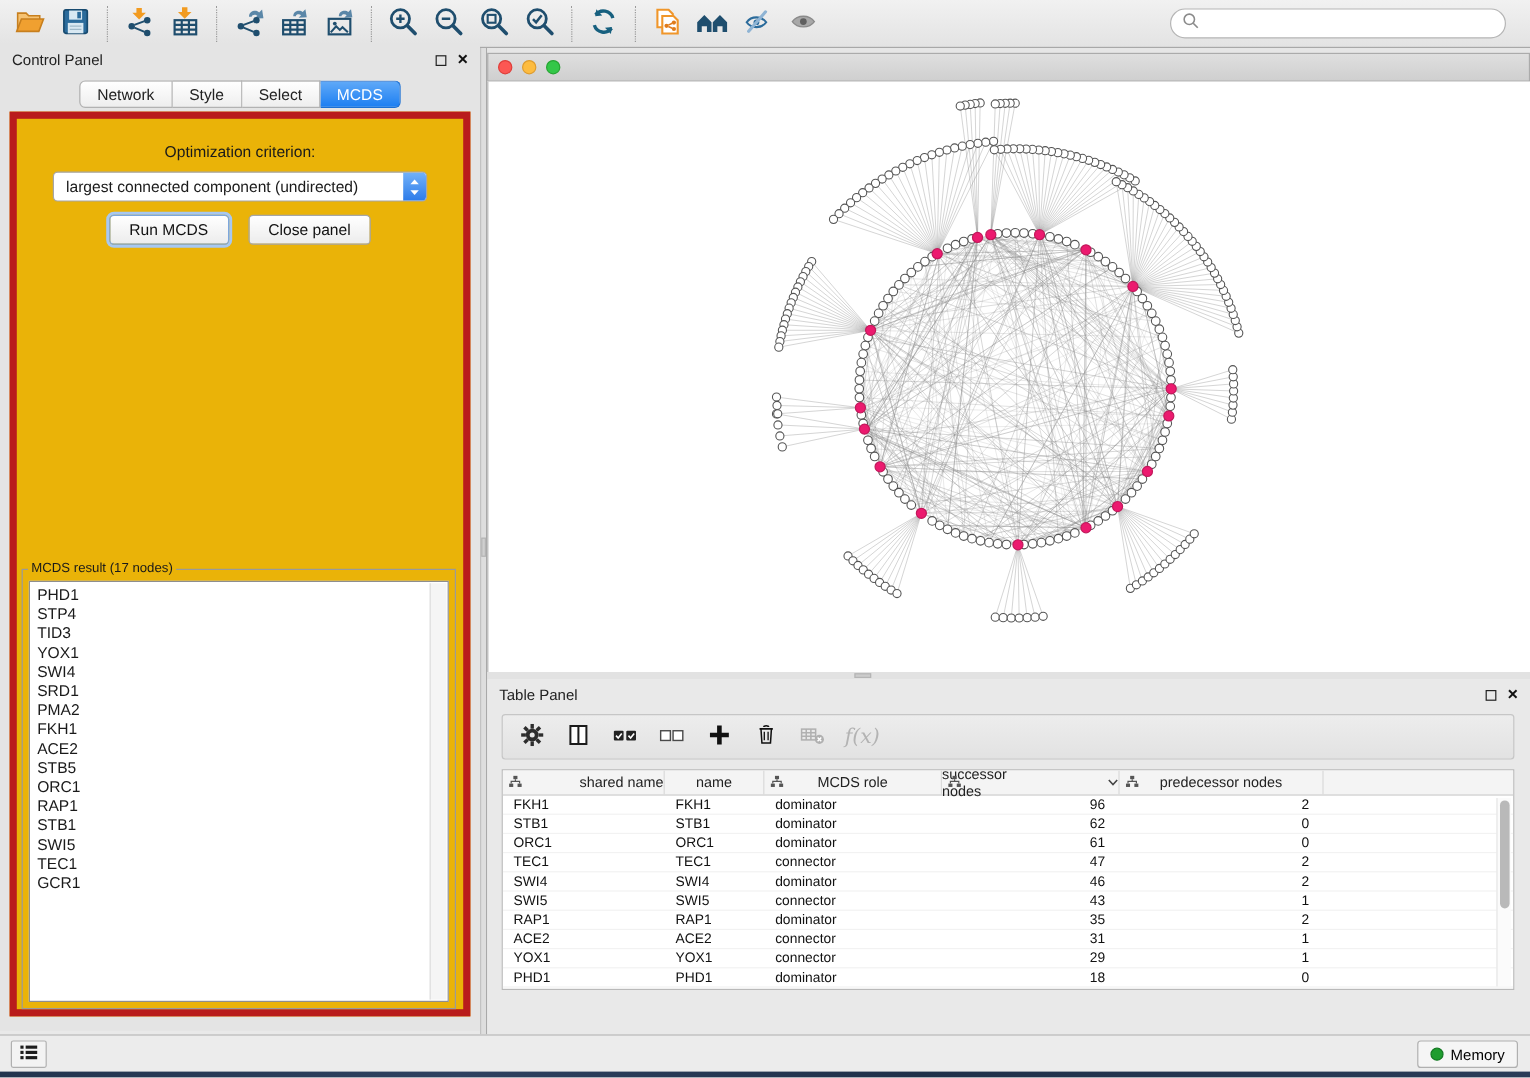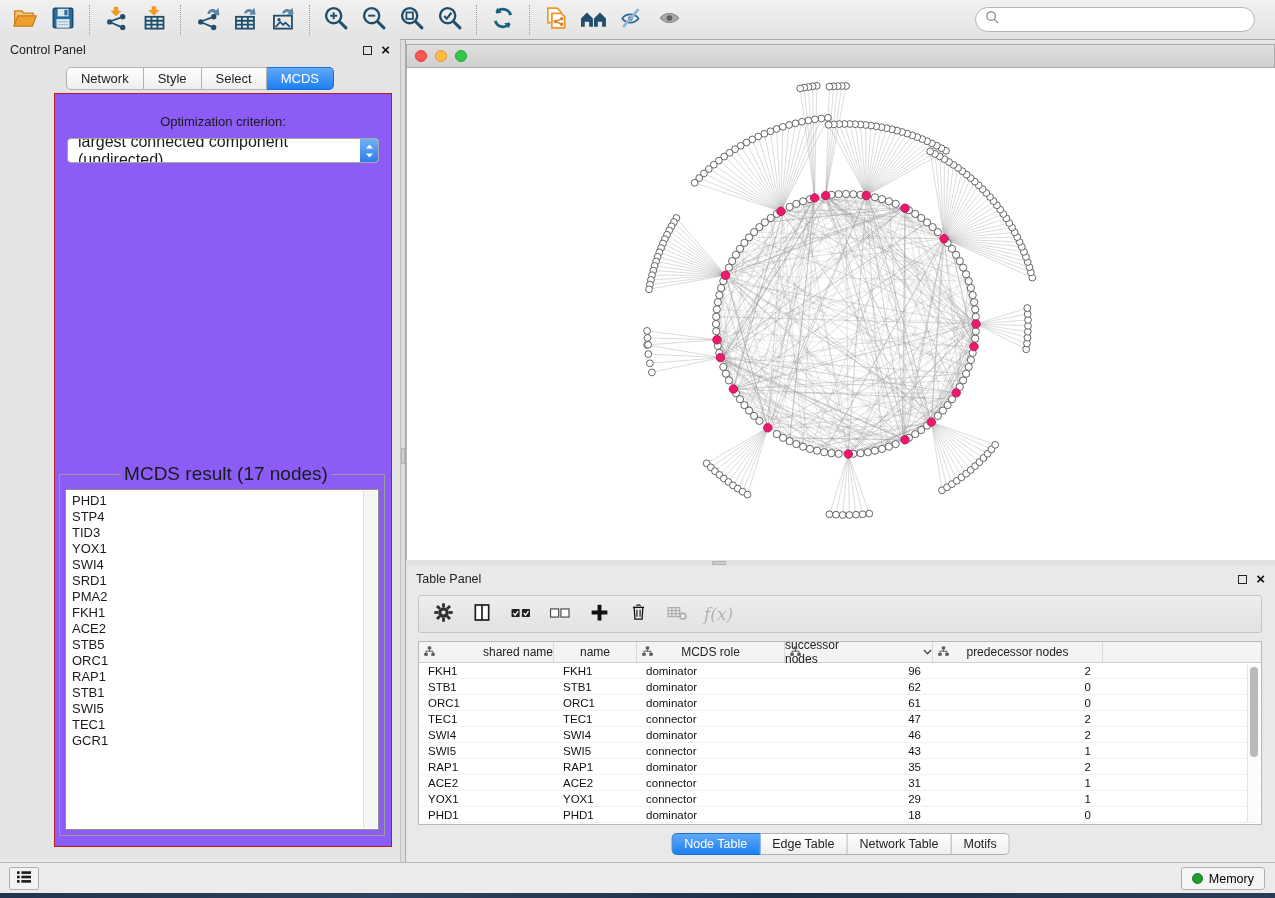--- a/index.html
+++ b/index.html
@@ -36,45 +36,45 @@
   .seg-tab {
     padding:3px 14px; font-size:13px; color:#222;
     background:linear-gradient(#ffffff,#eeeeee);
     border:1px solid #b2b2b2; border-left-width:0; cursor:default;
   }
   .seg-tab.first { border-left-width:1px; border-radius:5px 0 0 5px; }
   .seg-tab.last { border-radius:0 5px 5px 0; }
   .seg-tab.active { background:linear-gradient(#5fa9f8,#1d7ff2); color:#fff; border-color:#1a6fd4; }
   #cp-inner {
     position:absolute; left:8px; right:8px; top:56px; bottom:12px;
-    background:#8b5cf6; border:1px solid #b91c1c;margin-left:46px;
+    background:#eab308; border:6px solid #b91c1c;
   }
   #opt-label { text-align:center; margin-top:20px; font-size:13px; }
   #opt-dropdown {
     margin:9px auto 0 auto; width:312px; height:25px; background:#fff;
     border:1px solid #a6a6a6; border-radius:4px;
-    display:flex; align-items:center; font-size:16px; padding-left:10px; overflow:hidden;
+    display:flex; align-items:center; font-size:13px; padding-left:10px; overflow:hidden;
   }
   #opt-stepper {
     margin-left:auto; width:19px; height:25px;
     background:linear-gradient(#74b3f9,#2b7ae9);
     display:flex; align-items:center; justify-content:center;
     border-radius:0 3px 3px 0;
   }
   #btn-row { display:flex; justify-content:center; gap:16px; margin-top:11px; }
   .push-btn {
     height:25px; padding:0 16px; font-size:13px; font-family:"Liberation Sans",sans-serif;
     background:linear-gradient(#ffffff,#ececec); border:1px solid #a6a6a6; border-radius:4px; color:#111;
   }
   .push-btn.focused { box-shadow:0 0 0 2.5px #a7c8f2; border-color:#7da7dd; }
   #result-box {
     position:absolute; left:4px; right:6px; top:369px; height:373px;
     border:1px solid #9a9a9a; margin:0; padding:0;
   }
-  #result-box legend { font-size:19px; margin-left:4px; padding:0 3px;text-align:center; }
+  #result-box legend { font-size:11px; margin-left:4px; padding:0 3px; }
   #result-list-wrap { position:absolute; left:5px; right:5px; top:4px; bottom:5px; background:#fff; border:1px solid #8e8e8e; overflow:hidden; }
   #result-list { padding:3px 0 0 6px; font-size:13px; line-height:16px; }
   #result-scroll { position:absolute; top:1px; bottom:1px; right:1px; width:14px; background:#f5f5f5; border-left:1px solid #dedede; }
 
   
   #v-splitter { position:absolute; left:400px; top:40px; width:6px; height:822px; background:#dedede; border-left:1px solid #c2c2c2; border-right:1px solid #a9a9a9; }
   #v-splitter .handle { position:absolute; top:408px; left:0px; width:4px; height:16px; background:#cfcfcf; border:1px solid #b5b5b5; }
   #h-splitter { position:absolute; left:406px; top:560px; width:869px; height:6px; background:#e2e2e2; }
   #h-splitter .handle { position:absolute; left:306px; top:1px; width:14px; height:4px; background:#cccccc; border:1px solid #b5b5b5; }
 
@@ -283,20 +283,24 @@
   <div id="cp-inner">
     <div id="opt-label">Optimization criterion:</div>
     <div id="opt-dropdown">
       <span>largest connected component (undirected)</span>
       <span id="opt-stepper">
           <svg width="9" height="16" viewBox="0 0 9 16">
             <path d="M4.5 1.5 L8 5.5 H1 Z" fill="#fff"></path>
             <path d="M4.5 14.5 L1 10.5 H8 Z" fill="#fff"></path>
           </svg>
         </span>
+    </div>
+    <div id="btn-row">
+      <button class="push-btn focused">Run MCDS</button>
+      <button class="push-btn">Close panel</button>
     </div>
     <fieldset id="result-box">
       <legend>MCDS result (17 nodes)</legend>
       <div id="result-list-wrap">
         <div id="result-list">
             <div>PHD1</div>
             <div>STP4</div>
             <div>TID3</div>
             <div>YOX1</div>
             <div>SWI4</div>
@@ -1327,26 +1331,20 @@
           <div class="td left" style="width: 83px;">PHD1</div>
           <div class="td left" style="width: 148px;">dominator</div>
           <div class="td right" style="width: 148px;">18</div>
           <div class="td right" style="width: 170px;">0</div>
         </div>
       </div>
     <div id="tbl-scroll">
         <div id="tbl-thumb"></div>
       </div>
   </div>
-  <div class="seg" id="tp-tabs">
-      <div class="seg-tab first active">Node Table</div>
-      <div class="seg-tab">Edge Table</div>
-      <div class="seg-tab">Network Table</div>
-      <div class="seg-tab last">Motifs</div>
-    </div>
 </div>
 
 <div id="status-bar">
   <button id="list-btn">
       <span><svg width="16" height="14" viewBox="0 0 18 16">
           <g fill="#1c1c1c">
             <rect x="1" y="1.5" width="3" height="3"></rect>
             <rect x="6" y="1.5" width="11" height="3"></rect>
             <rect x="1" y="6.5" width="3" height="3"></rect>
             <rect x="6" y="6.5" width="11" height="3"></rect>

